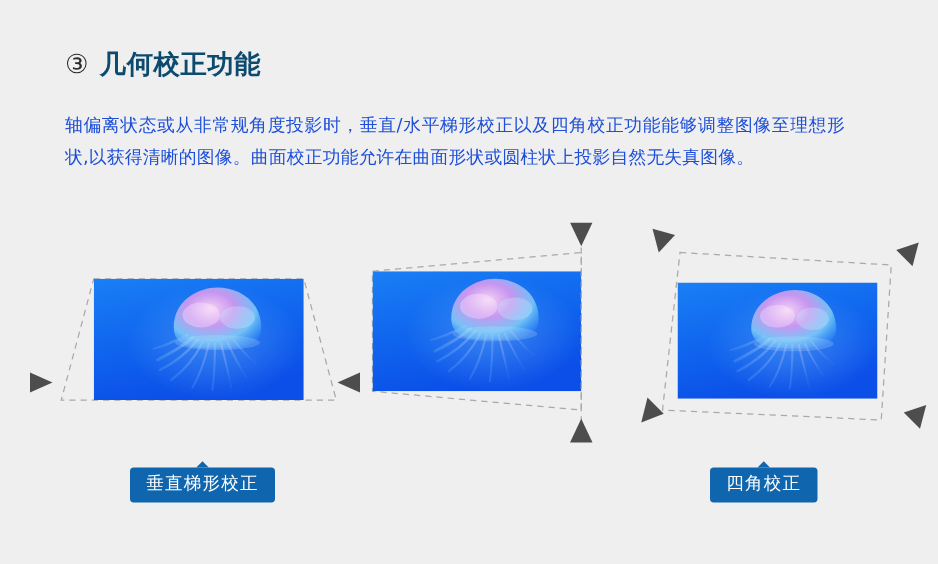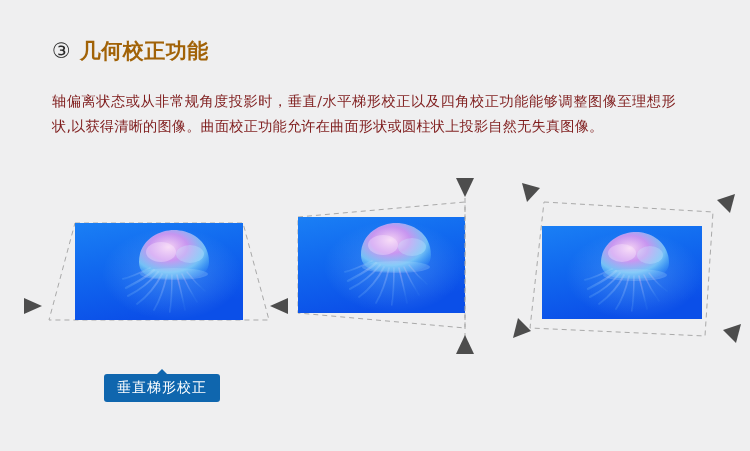--- a/index.html
+++ b/index.html
@@ -32,35 +32,35 @@
     white-space: nowrap;
   }
   .heading-num {
     font-size: 21px;
     color: #2b2b2b;
     line-height: 1;
   }
   .heading-title {
     font-size: 21px;
     font-weight: bold;
-    color: #a16207;
+    color: #0c4a6e;
     letter-spacing: 0.5px;
     line-height: 1;
     font-family: Liberation Mono, monospace;
   }
 
   
   .body-text {
     position: absolute;
     left: 52px;
     top: 89px;
     width: 624px;
     font-size: 14.2px;
     line-height: 25px;
-    color: #7f1d1d;
+    color: #1d4ed8;
     letter-spacing: 0.2px;
     text-align: justify;
   }
 
   
   .panels {
     position: absolute;
     left: 0;
     top: 178px;
     width: 622px;
@@ -289,16 +289,17 @@
           <ellipse cx="142" cy="77" rx="13" ry="9" fill="#c9f2ff" opacity="0.30"></ellipse>
           <ellipse cx="127" cy="97" rx="32" ry="6" fill="#bfe9ff" opacity="0.22"></ellipse>
         </g>
 
         <polygon points="14,5 32,10 19,24" fill="#4d4d4d"></polygon>
         <polygon points="227,16 209,22 222,35" fill="#4d4d4d"></polygon>
         <polygon points="5,160 23,153 10,140" fill="#4d4d4d"></polygon>
         <polygon points="233,146 215,152 228,165" fill="#4d4d4d"></polygon>
       </svg>
 
+      <div class="badge" id="badge-3">四角校正</div>
     </div>
 
   </div>
 </div>
 
 </body></html>

